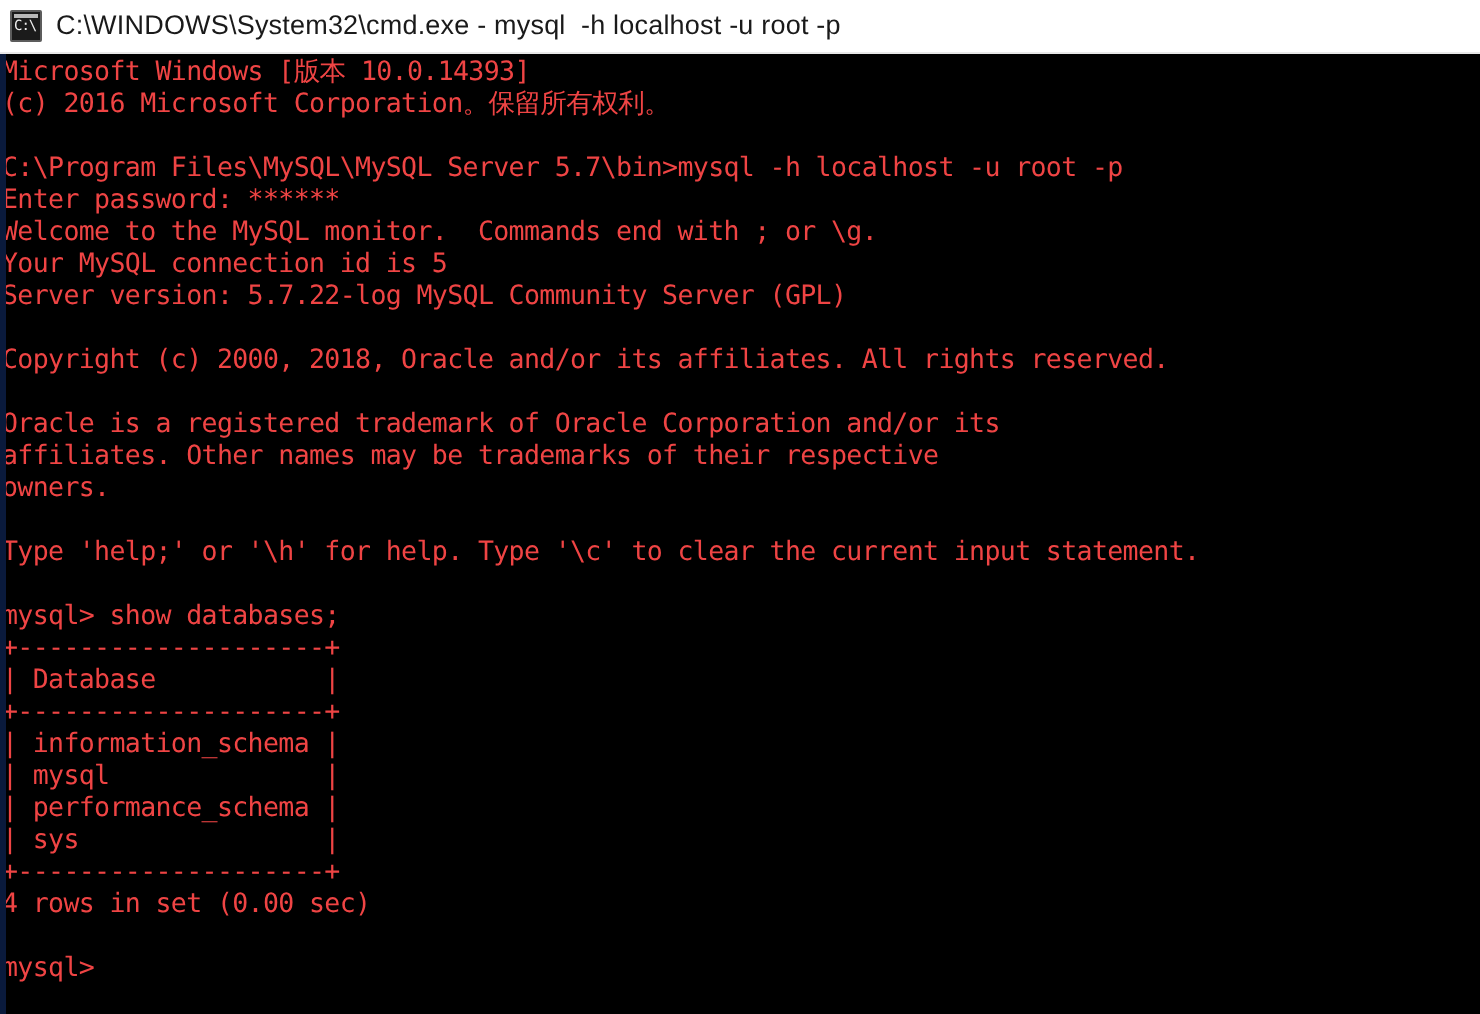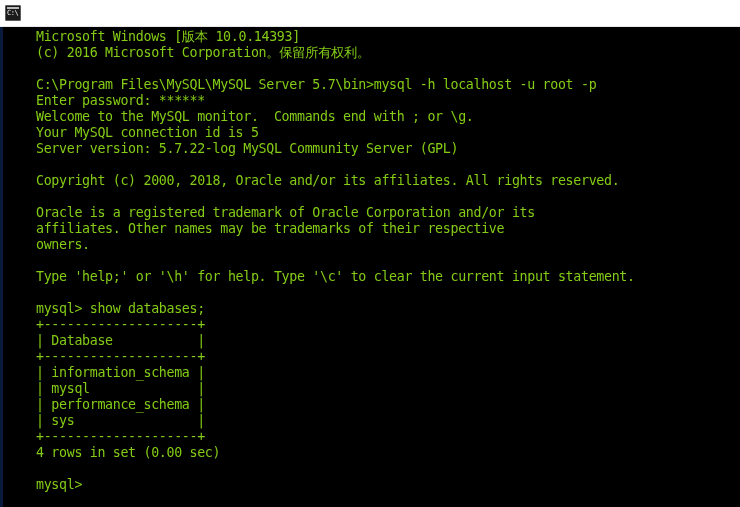--- a/index.html
+++ b/index.html
@@ -89,46 +89,46 @@
     width: 3px;
     height: 480px;
     background: #0a1a3c;
     z-index: 3;
   }
   #screen {
     position: absolute;
     left: 1px;
     top: 2px;
     z-index: 2;
-    color: #84cc16;
+    color: #ef4444;
     font-family: "DejaVu Sans Mono", monospace;
     font-size: 13.3px;
     line-height: 16px;
     white-space: pre;
     letter-spacing: -0.33px;
-    padding-left: 35px;
   }
   #screen .line {
     height: 16px;
     white-space: pre;
   }
   #screen .line.blank {
     height: 16px;
   }
 </style>
 </head>
 <body>
 
 <div id="window">
 
   <div id="titlebar">
     <span class="sysicon">
       <span class="bar"></span>
       <span class="glyph">C:\</span>
     </span>
+    <span class="title-text">C:\WINDOWS\System32\cmd.exe - mysql  -h localhost -u root -p</span>
   </div>
 
   <div id="console">
     <div id="leftstripe"></div>
     <div id="screen"><div class="line">Microsoft Windows [版本 10.0.14393]</div><div class="line">(c) 2016 Microsoft Corporation。保留所有权利。</div><div class="line blank">&nbsp;</div><div class="line">C:\Program Files\MySQL\MySQL Server 5.7\bin&gt;mysql -h localhost -u root -p</div><div class="line">Enter password: ******</div><div class="line">Welcome to the MySQL monitor.  Commands end with ; or \g.</div><div class="line">Your MySQL connection id is 5</div><div class="line">Server version: 5.7.22-log MySQL Community Server (GPL)</div><div class="line blank">&nbsp;</div><div class="line">Copyright (c) 2000, 2018, Oracle and/or its affiliates. All rights reserved.</div><div class="line blank">&nbsp;</div><div class="line">Oracle is a registered trademark of Oracle Corporation and/or its</div><div class="line">affiliates. Other names may be trademarks of their respective</div><div class="line">owners.</div><div class="line blank">&nbsp;</div><div class="line">Type 'help;' or '\h' for help. Type '\c' to clear the current input statement.</div><div class="line blank">&nbsp;</div><div class="line">mysql&gt; show databases;</div><div class="line">+--------------------+</div><div class="line">| Database           |</div><div class="line">+--------------------+</div><div class="line">| information_schema |</div><div class="line">| mysql              |</div><div class="line">| performance_schema |</div><div class="line">| sys                |</div><div class="line">+--------------------+</div><div class="line">4 rows in set (0.00 sec)</div><div class="line blank">&nbsp;</div><div class="line">mysql&gt;</div></div>
   </div>
 
 </div>
 
 </body></html>

